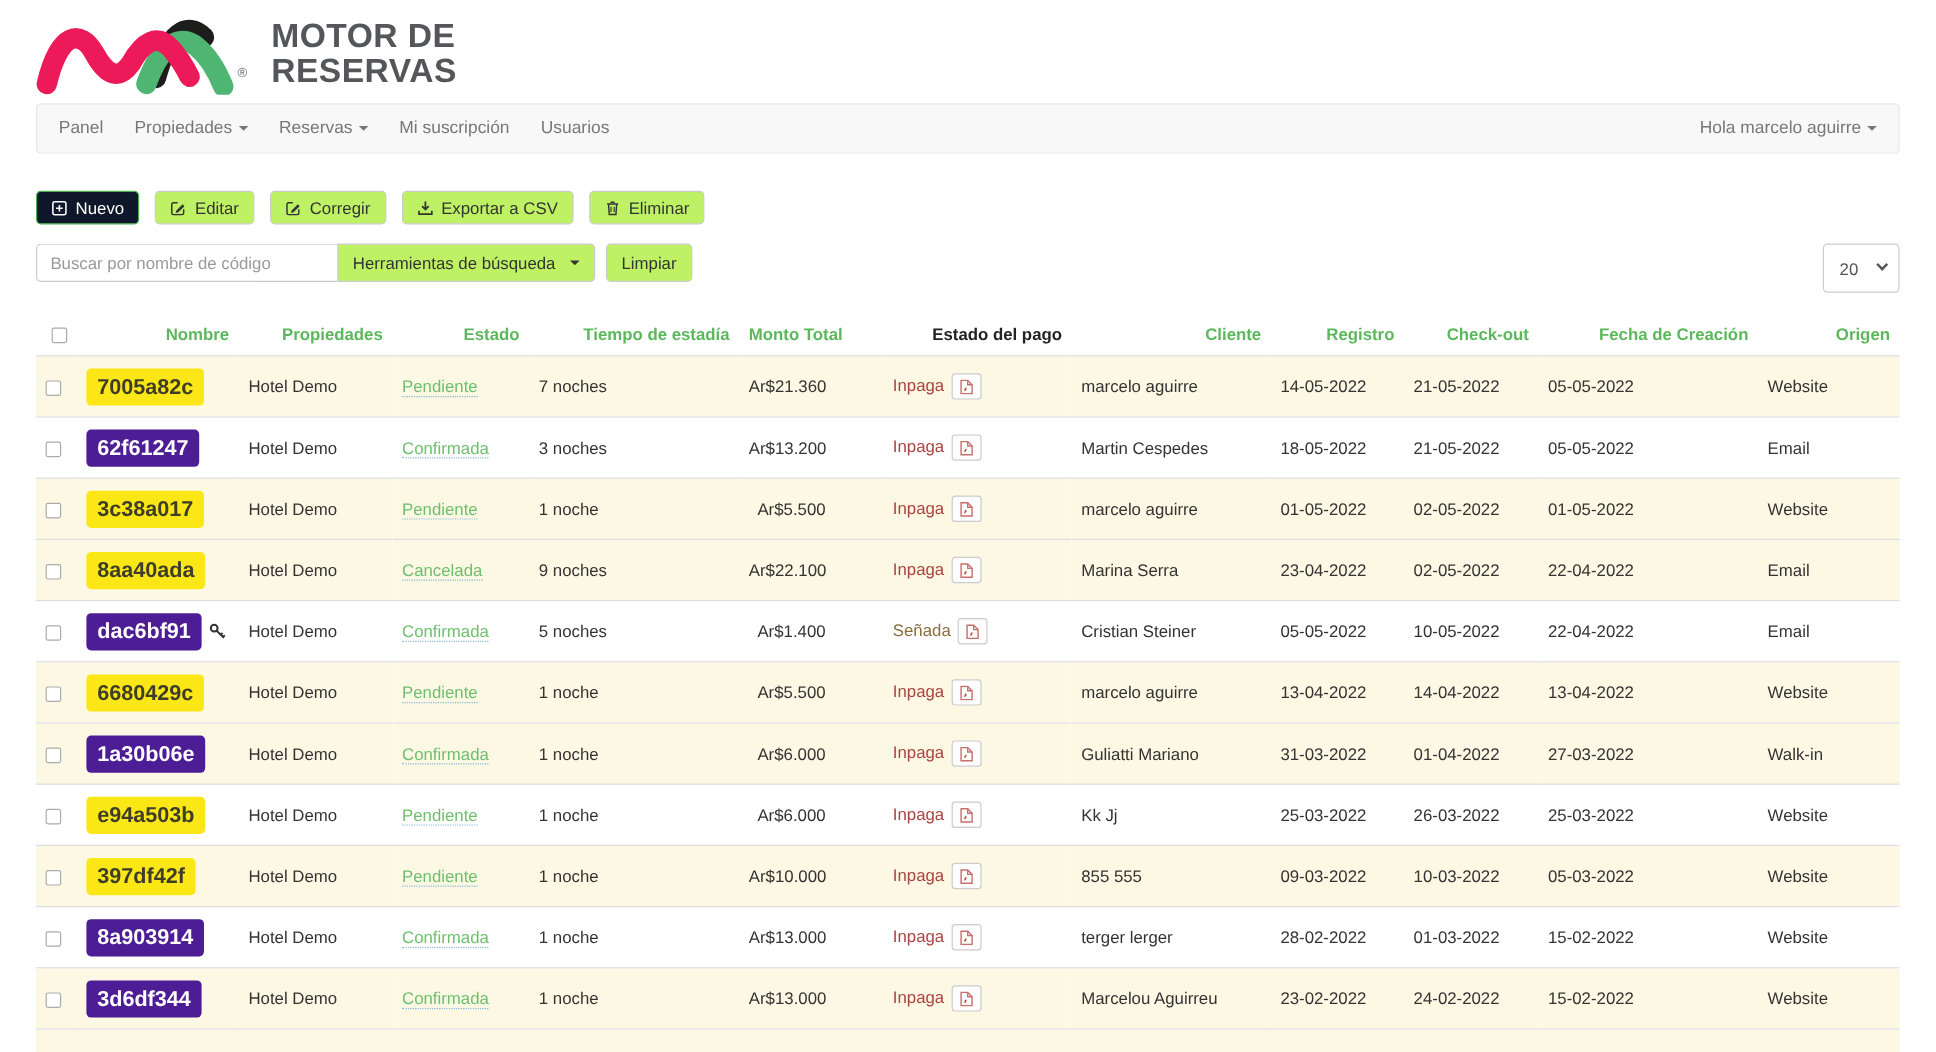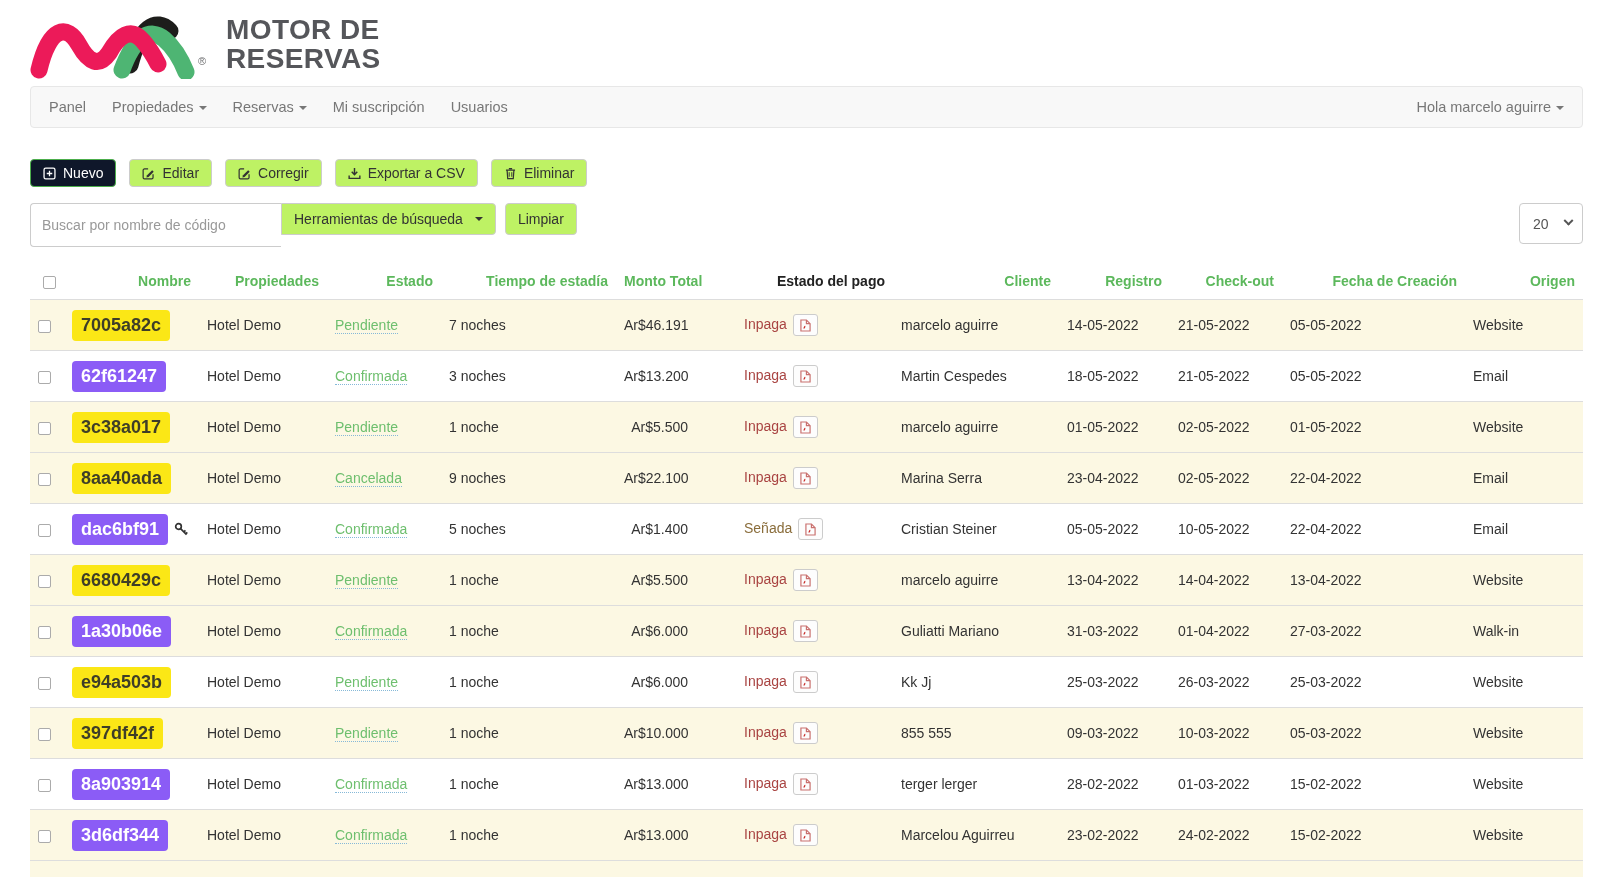--- a/index.html
+++ b/index.html
@@ -39,21 +39,21 @@
     padding:4px 12px; border-radius:4px;
     border:1px solid #ccc; background:#bef264; color:#333; cursor:pointer;
   }
   .btn-success { background:#0f172a; border-color:#4cae4c; color:#fff; }
   .btn .icn { display:inline-flex; }
 
   
   .search-row { margin:16px 30px 0; display:flex; align-items:flex-start; }
   .input-group { display:flex; }
   .search-input {
-    width:251px; height:44px; padding:0 11px;
+    width:251px; height:32px; padding:0 11px;
     border:1px solid #ccc; border-right:none; border-radius:4px 0 0 4px;
     font-family:inherit; font-size:14px; color:#555; outline:none;
   }
   .search-input::placeholder { color:#999; }
   .btn-tools { border-radius:0 4px 4px 0; height:32px; }
   .btn-clear { margin-left:9px; height:32px; }
   .page-size {
     margin-left:auto; width:64px; height:41px;
     border:1px solid #ccc; border-radius:4px; background:#fff;
     display:flex; align-items:center; justify-content:space-between;
@@ -74,21 +74,21 @@
   .cbx {
     display:inline-block; width:13px; height:13px;
     border:1px solid #ababab; border-radius:2px; background:#fff;
     vertical-align:middle; cursor:pointer;
   }
   .badge {
     display:inline-block; padding:5px 9px; border-radius:4px;
     font-weight:bold; font-size:18px; cursor:pointer;
   }
   .badge-yellow { background:#fbe716; color:#3e3e28; }
-  .badge-green  { background:#8b5cf6; color:#fff; }
+  .badge-green  { background:#4c1d95; color:#fff; }
   .key-ic { margin-left:6px; vertical-align:-2px; }
 
   .status-link { color:#6ebf6e; border-bottom:1px dotted #86b9d8; cursor:pointer; }
   .pay { margin-right:6px; }
   .pay-unpaid { color:#a94442; }
   .pay-deposit { color:#8a6d3b; }
   .pdf-btn {
     display:inline-flex; align-items:center; justify-content:center;
     width:25px; height:22px; padding:0;
     border:1px solid #ccc; border-radius:3px; background:#fdfdfd;
@@ -226,21 +226,21 @@
     </thead>
     <tbody id="rows">
         <tr class="shaded">
     <td class="c-check"><span class="cbx"></span></td>
     <td class="c-nombre">
       <span class="badge badge-yellow">7005a82c</span>
     </td>
     <td class="c-prop">Hotel Demo</td>
     <td class="c-estado"><span class="status-link">Pendiente</span></td>
     <td class="c-tiempo">7 noches</td>
-    <td class="c-monto">Ar$46.191</td>
+    <td class="c-monto">Ar$21.360</td>
     <td class="c-pago">
       <span class="pay pay-unpaid">Inpaga</span><button class="pdf-btn">
               <span style="display:inline-flex">
                 <svg width="11" height="13" viewBox="0 0 12 14">
                   <path d="M1 1 H7 L11 5 V13 H1 Z" fill="none" stroke="#c9706e" stroke-width="1.3"></path>
                   <path d="M7 1 V5 H11" fill="none" stroke="#c9706e" stroke-width="1.3"></path>
                   <path d="M4 10.5 C3.4 9.6 5.2 6.6 5.8 7.6 C6.4 8.6 4.8 11 4 10.5 Z" fill="#c9302c"></path>
                 </svg>
               </span>
             </button>

